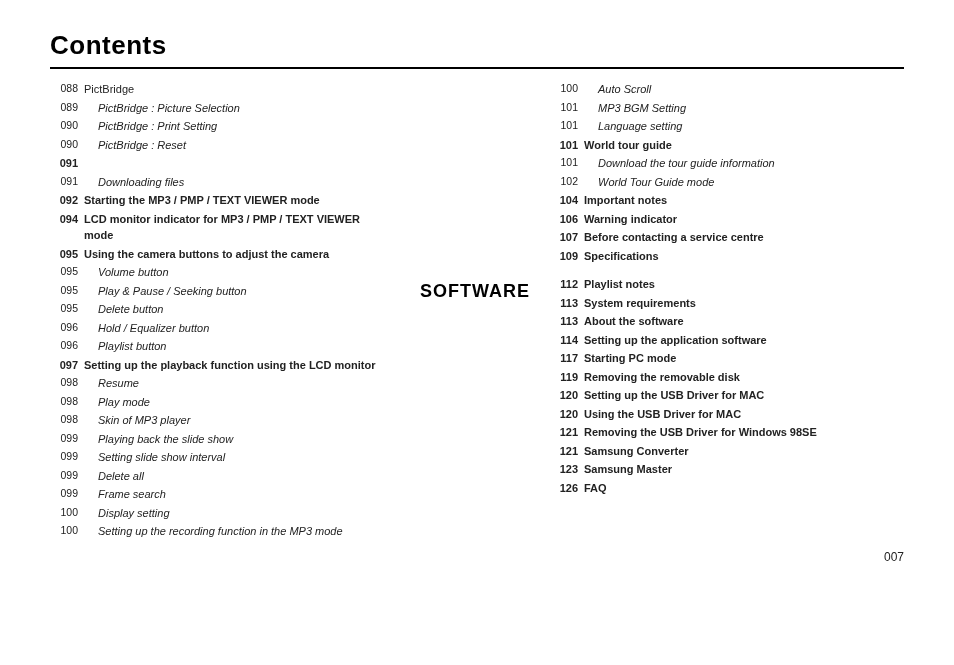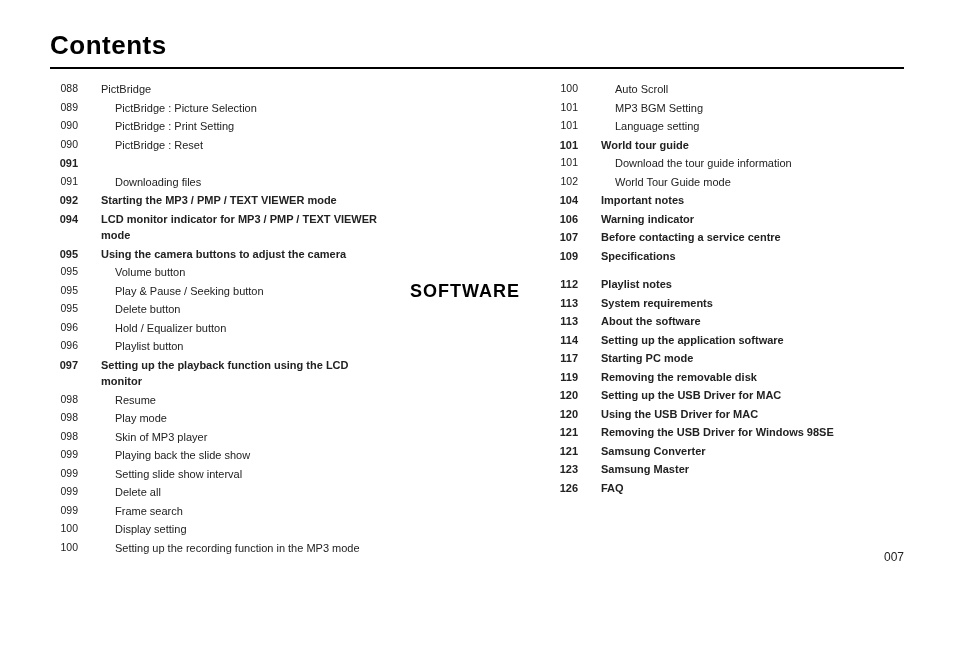--- a/index.html
+++ b/index.html
@@ -36,56 +36,56 @@
     }
     .col-left {
       width: 340px;
       flex-shrink: 0;
     }
     .col-middle {
       width: 100px;
       flex-shrink: 0;
       display: flex;
       align-items: flex-start;
-      justify-content: flex-end;
       padding-top: 200px;
     }
     .col-right {
       flex: 1;
     }
     .software-label {
       font-size: 18px;
       font-weight: bold;
       color: #000;
       text-align: right;
       letter-spacing: 1px;
     }
     .toc-entry {
       display: flex;
-      gap: 23px;
+      gap: 6px;
       margin-bottom: 2px;
       line-height: 1.5;
     }
     .toc-entry .num {
       min-width: 28px;
       text-align: right;
       color: #222;
       font-size: 10.5px;
     }
     .toc-entry .label {
       color: #222;
       font-size: 11px;
     }
     .toc-entry.bold .num,
     .toc-entry.bold .label {
       font-weight: bold;
       font-size: 11px;
     }
     .toc-entry .label.indent {
       padding-left: 14px;
+      font-style: italic;
     }
     .page-num-bottom {
       position: absolute;
       bottom: 20px;
       right: 50px;
       font-size: 12px;
       color: #222;
     }
   </style>
 </head>

